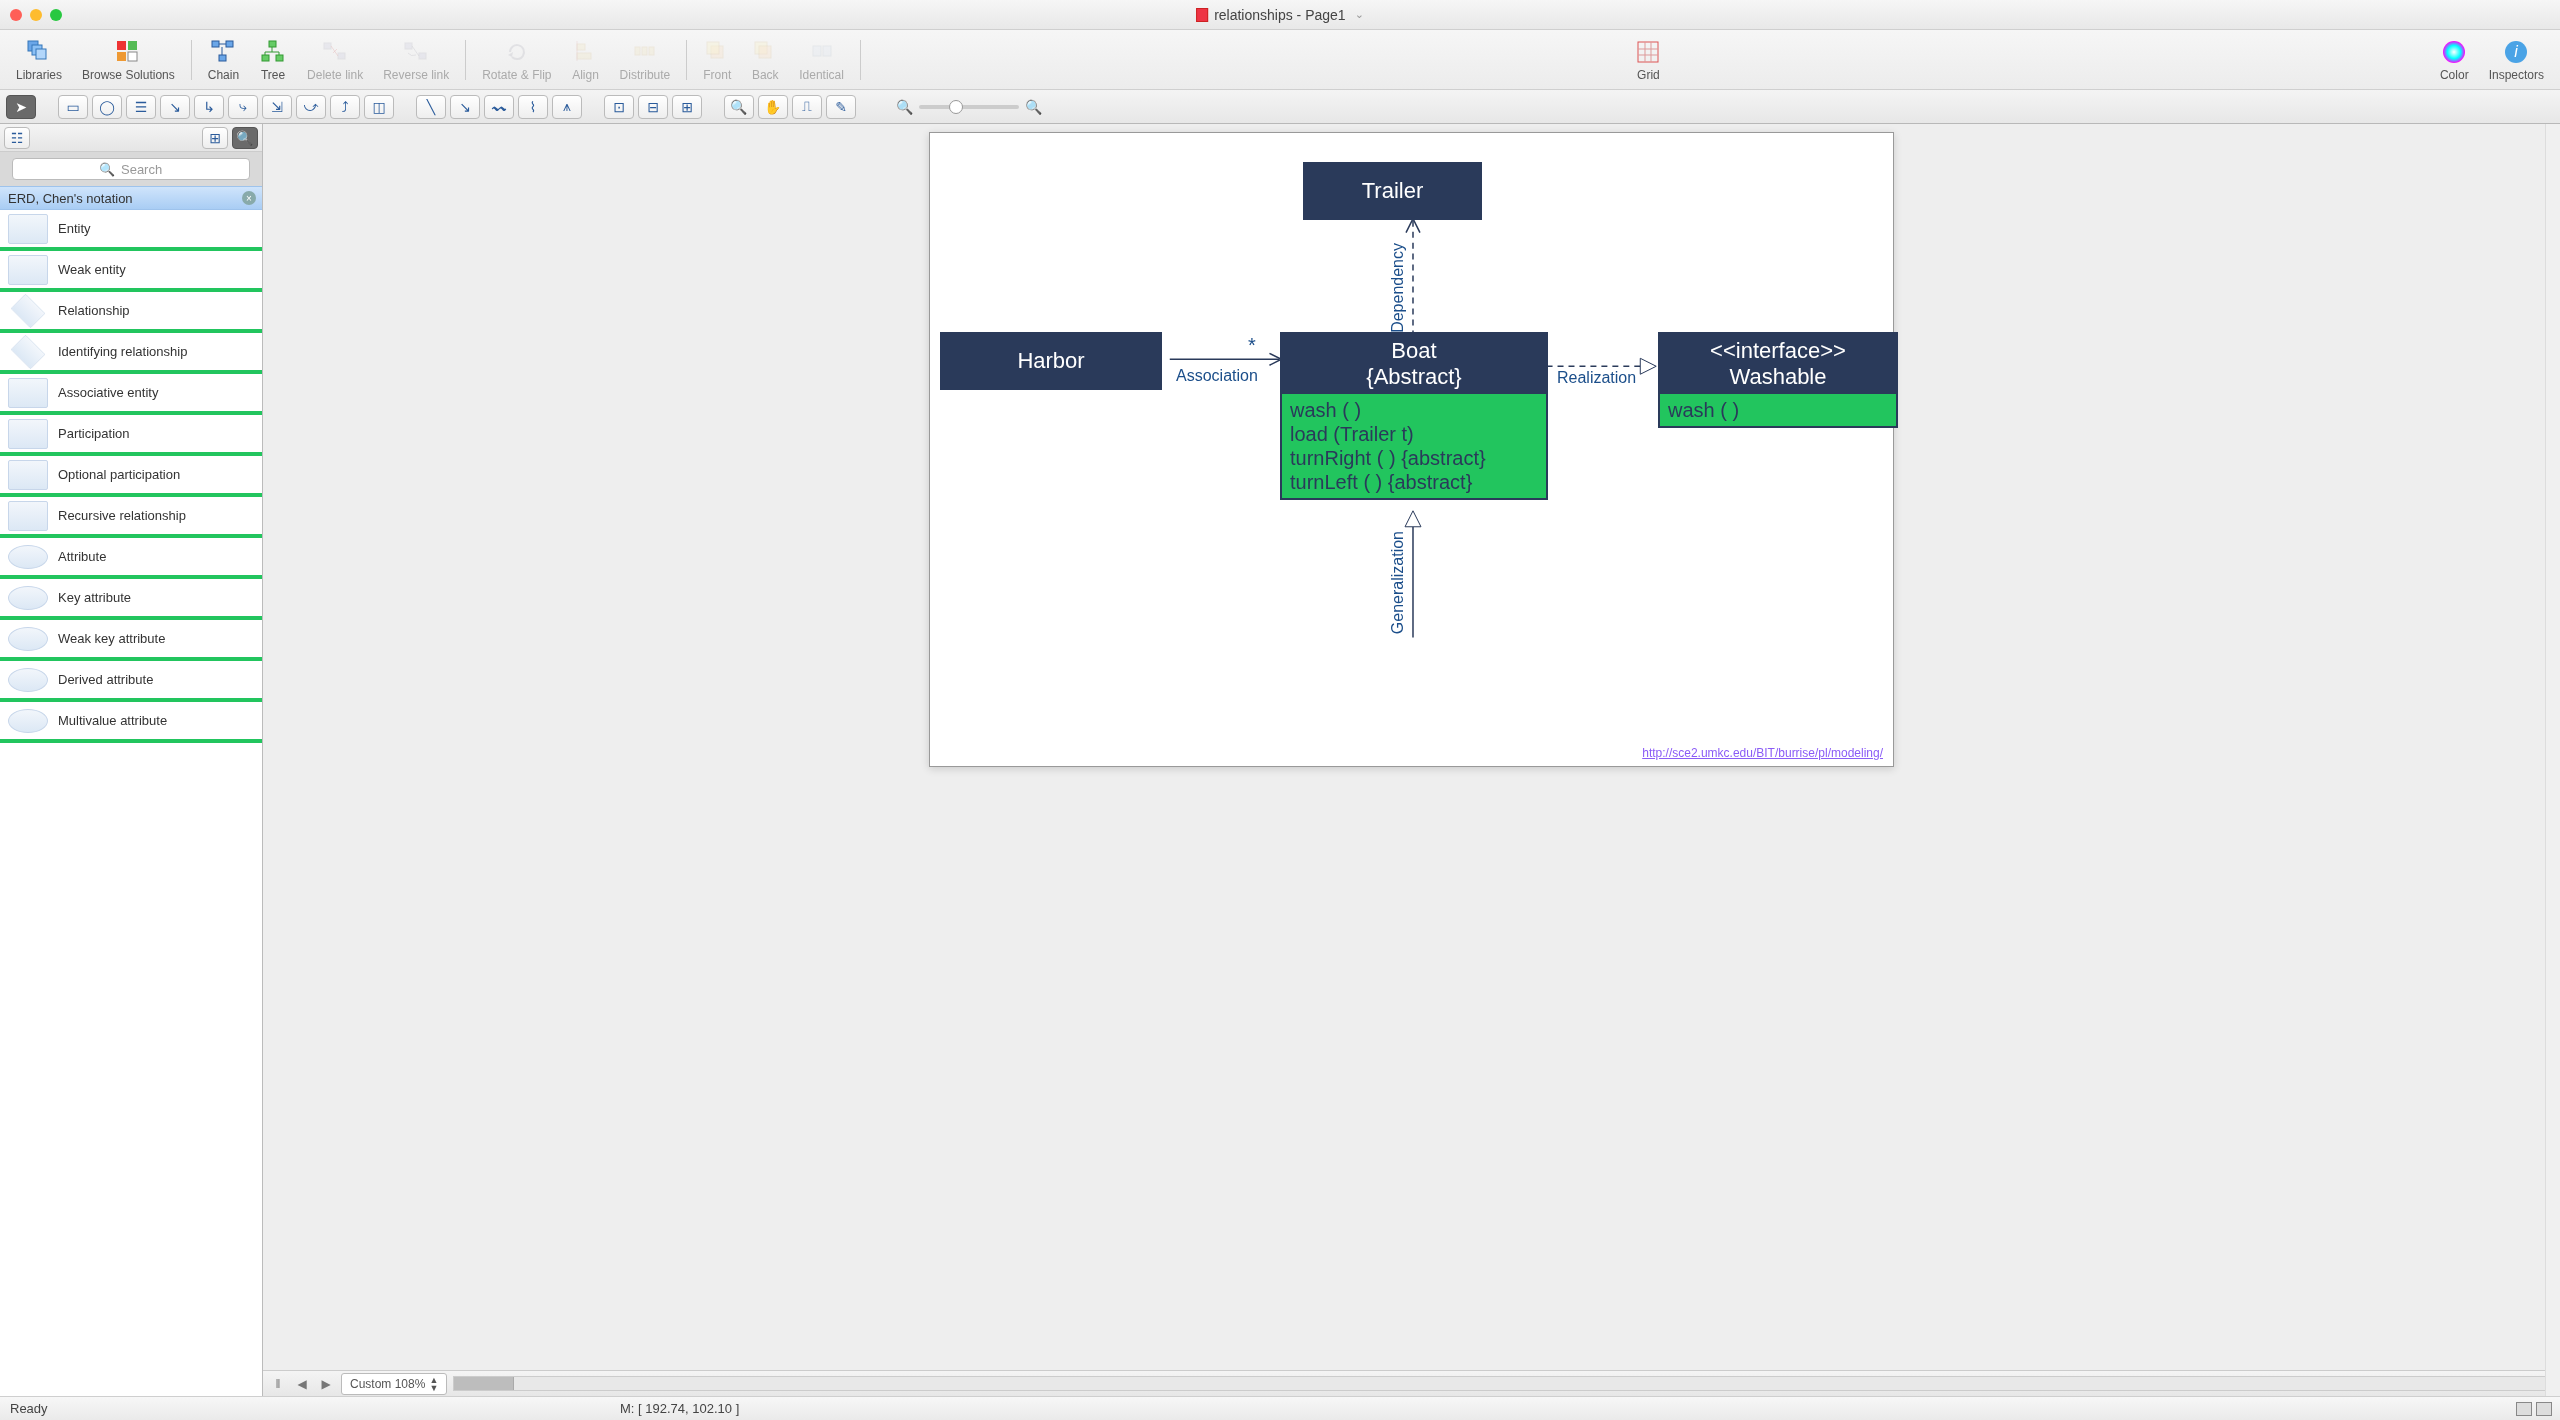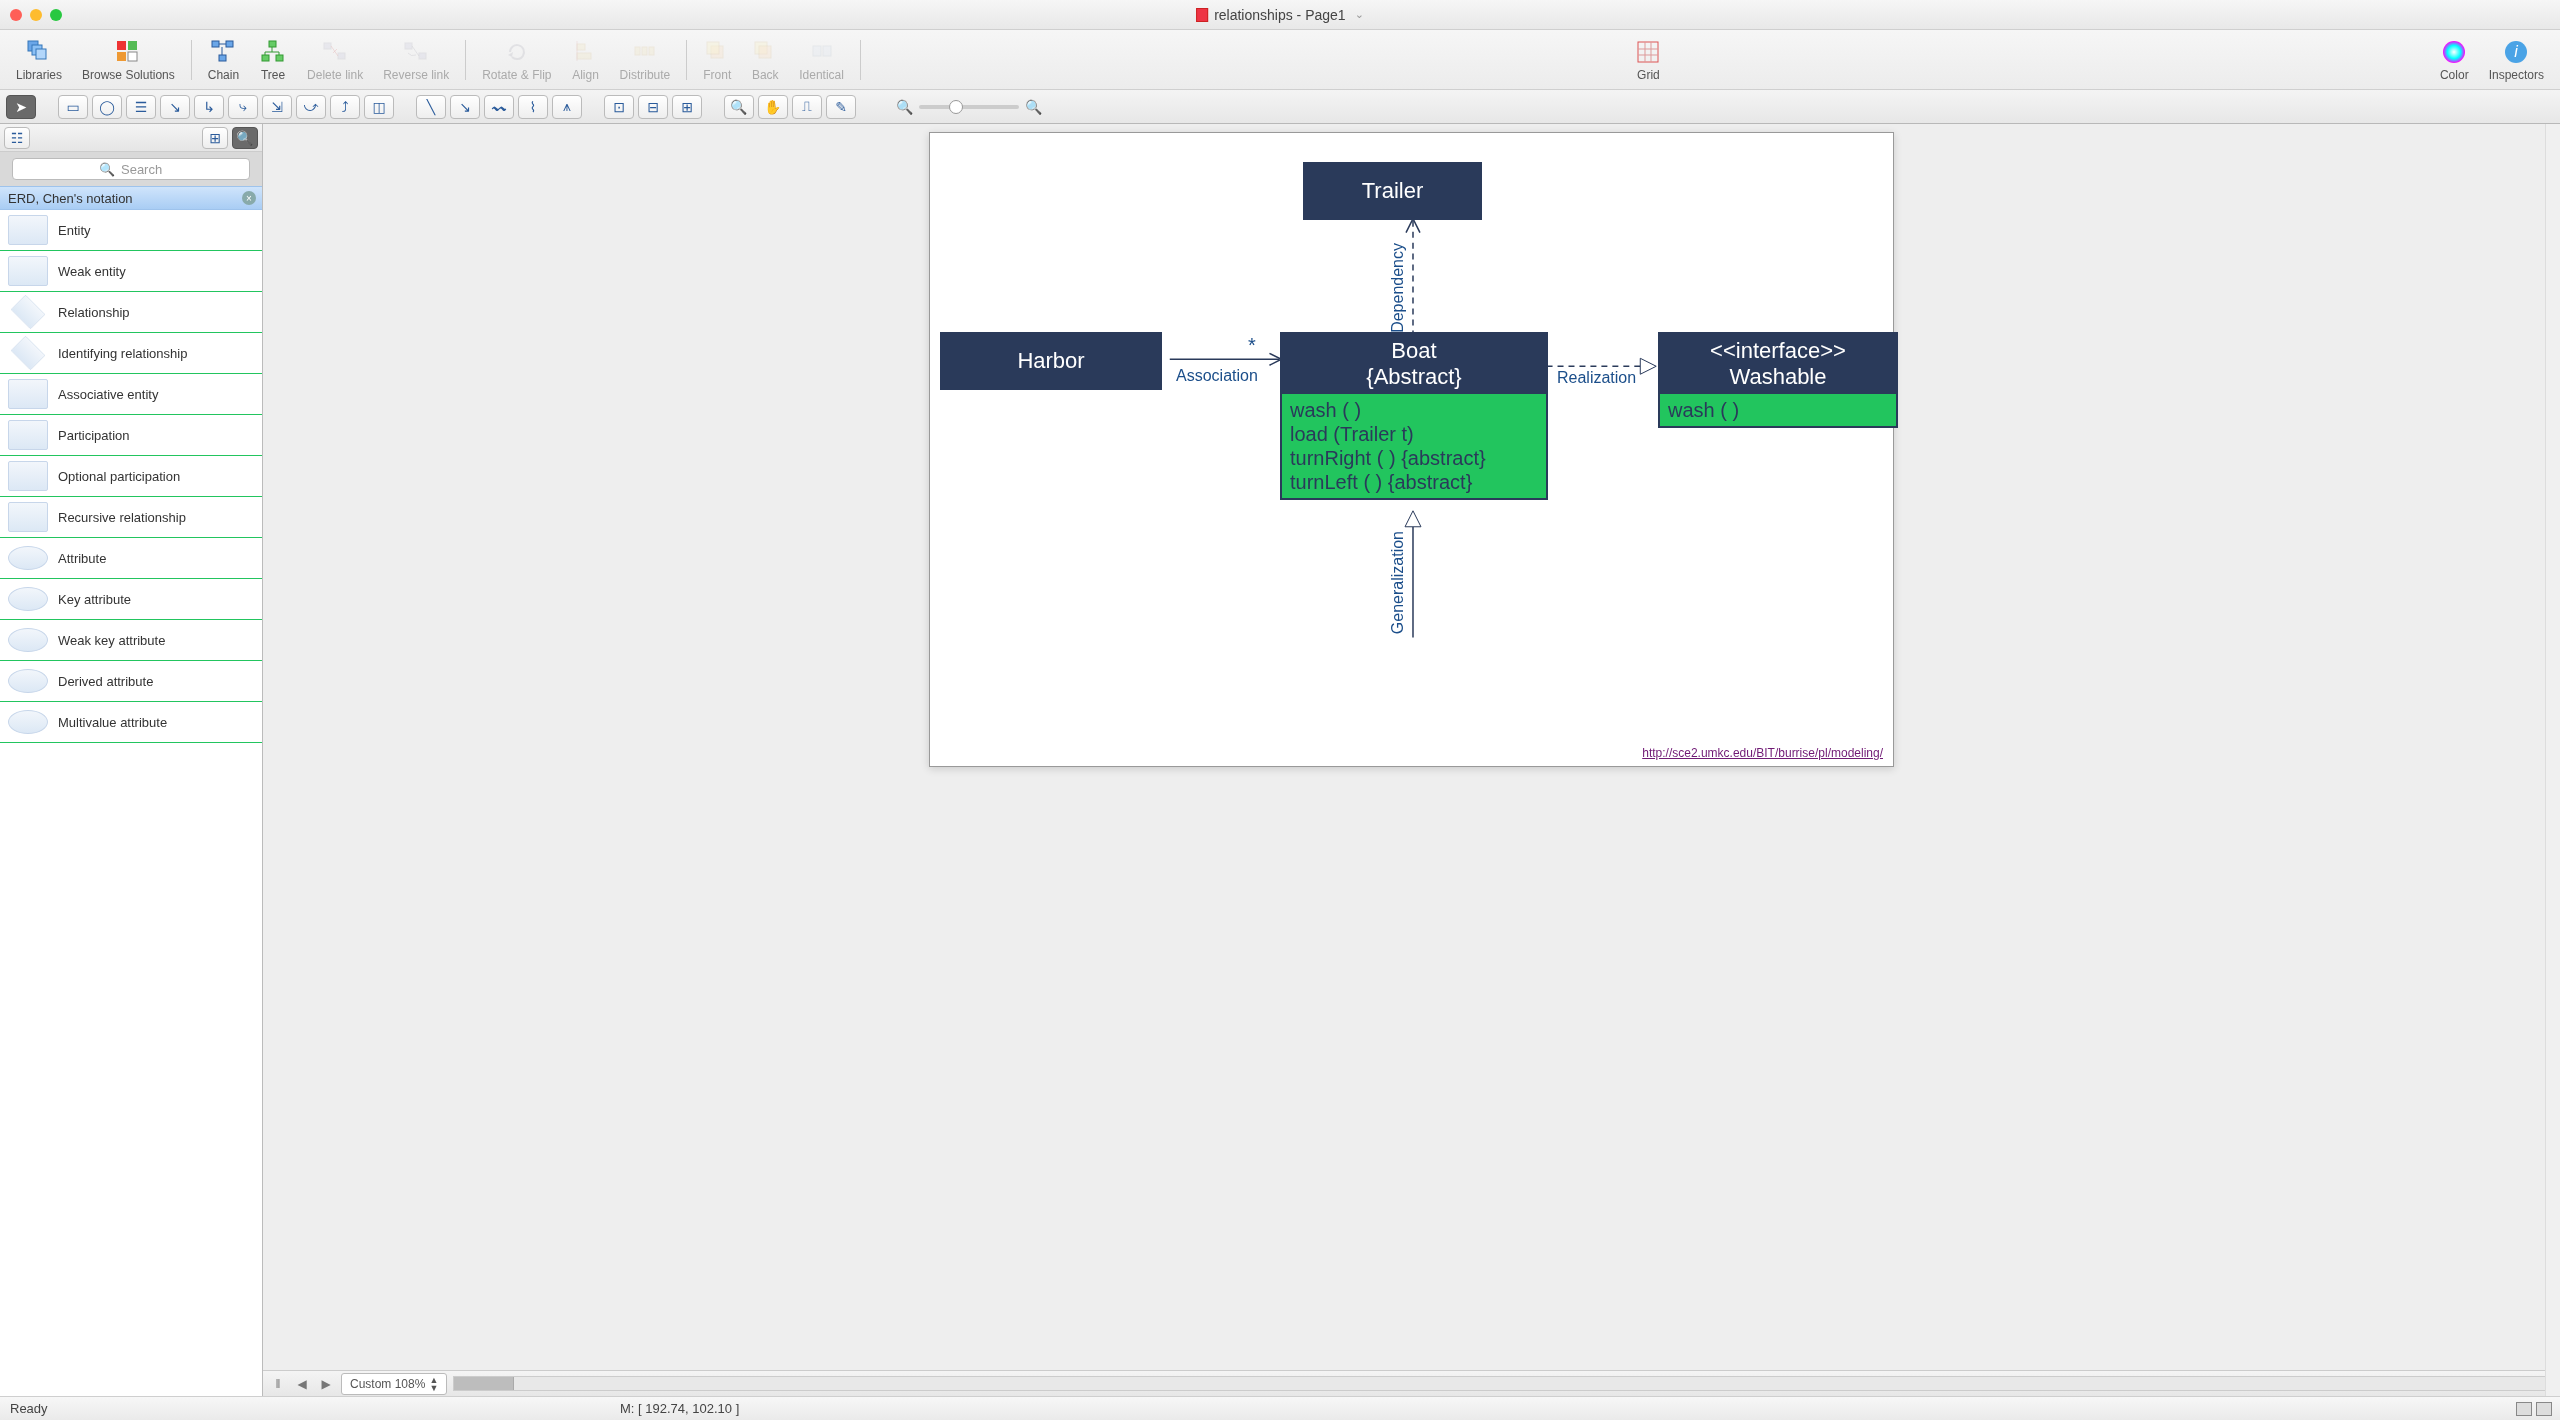--- a/index.html
+++ b/index.html
@@ -36,40 +36,40 @@
 
 .sidebar { width:263px; background:#e3e3e3; display:flex; flex-direction:column; border-right:1px solid #bbb; }
 .side-top { height:28px; display:flex; align-items:center; padding:0 4px; gap:4px; border-bottom:1px solid #ccc; background:linear-gradient(#f4f4f4,#e5e5e5); }
 .side-top .sbtn { width:26px; height:22px; }
 .side-top-spacer { flex:1; }
 .side-search-row { padding:6px 12px; background:#d9d9d9; }
 .side-search { width:100%; height:22px; border-radius:4px; border:1px solid #bbb; background:#fff; display:flex; align-items:center; justify-content:center; gap:5px; color:#999; font-size:13px; }
 .side-section { height:24px; background:linear-gradient(#cfe4fb,#a9cdf4); border-top:1px solid #9ec3ec; border-bottom:1px solid #9ec3ec; display:flex; align-items:center; padding:0 8px; font-size:13px; color:#333; position:relative; }
 .side-section .close { position:absolute; right:6px; width:14px; height:14px; background:#8aa; border-radius:50%; display:flex; align-items:center; justify-content:center; color:#fff; font-size:10px; }
 .shape-list { flex:1; overflow-y:auto; background:#fff; }
-.shape-item { height:41px; display:flex; align-items:center; gap:10px; padding:0 8px; border-bottom:1px solid #22c55e; font-size:13px; color:#333; }
+.shape-item { height:41px; display:flex; align-items:center; gap:10px; padding:0 8px; border-bottom:4px solid #22c55e; font-size:13px; color:#333; }
 .shape-thumb { width:40px; height:30px; background:linear-gradient(#f2f6fb,#dce8f5); border:1px solid #c7d6ea; border-radius:2px; display:flex; align-items:center; justify-content:center; }
 .shape-thumb.ellipse { border-radius: 50%/50%; height:24px; }
 
 .canvas-wrap { flex:1; display:flex; flex-direction:column; background:#eee; min-width:0; }
 .canvas-scroll { flex:1; overflow:auto; display:flex; justify-content:center; padding:8px 40px; }
 .page { width:965px; height:635px; background:#fff; border:1px solid #999; box-shadow:0 2px 8px rgba(0,0,0,.15); position:relative; font-family: "Helvetica Neue", Arial; color:#2a3a5a; }
 
 .uml-box { position:absolute; border:2px solid #2a3a5a; }
 .uml-header { background:#2a3a5a; color:#fff; text-align:center; padding:4px 6px; font-size:22px; }
 .uml-body { background:#22c55e; color:#2a3a5a; padding:4px 8px; font-size:20px; line-height:1.2; }
 .uml-body div { white-space:nowrap; }
 
 .conn-label { position:absolute; font-size:16px; color:#1b4e8a; }
 .conn-label.vert { writing-mode: vertical-rl; transform: rotate(180deg); }
 
 svg.overlay { position:absolute; left:0; top:0; width:100%; height:100%; pointer-events:none; }
 svg.overlay line, svg.overlay polyline, svg.overlay path { stroke:#2a3a5a; stroke-width:1.5; fill:none; }
 
-.url-note { position:absolute; right:10px; bottom:6px; font-size:12px; color:#701a75; text-decoration:underline; }
+.url-note { position:absolute; right:10px; bottom:6px; font-size:12px; color:#8b5cf6; text-decoration:underline; }
 
 .page-controls { height:26px; background:linear-gradient(#f4f4f4,#e7e7e7); border-top:1px solid #ccc; display:flex; align-items:center; padding:0 6px; gap:6px; font-size:12px; color:#555; }
 .pg-btn { width:18px; height:18px; display:flex; align-items:center; justify-content:center; color:#777; }
 .zoom-display { border:1px solid #bbb; border-radius:3px; padding:2px 8px; background:#fff; display:flex; align-items:center; gap:4px;justify-content:center; }
 
 .statusbar { height:24px; background:linear-gradient(#f7f7f7,#eaeaea); border-top:1px solid #cfcfcf; display:flex; align-items:center; padding:0 10px; font-size:13px; color:#444; gap:40px; position:relative; }
 .statusbar .mouse { position:absolute; left:620px; }
 .status-right { position:absolute; right:8px; display:flex; gap:4px; }
 .status-right .sq { width:16px; height:14px; border:1px solid #888; background:#ddd; }
 

